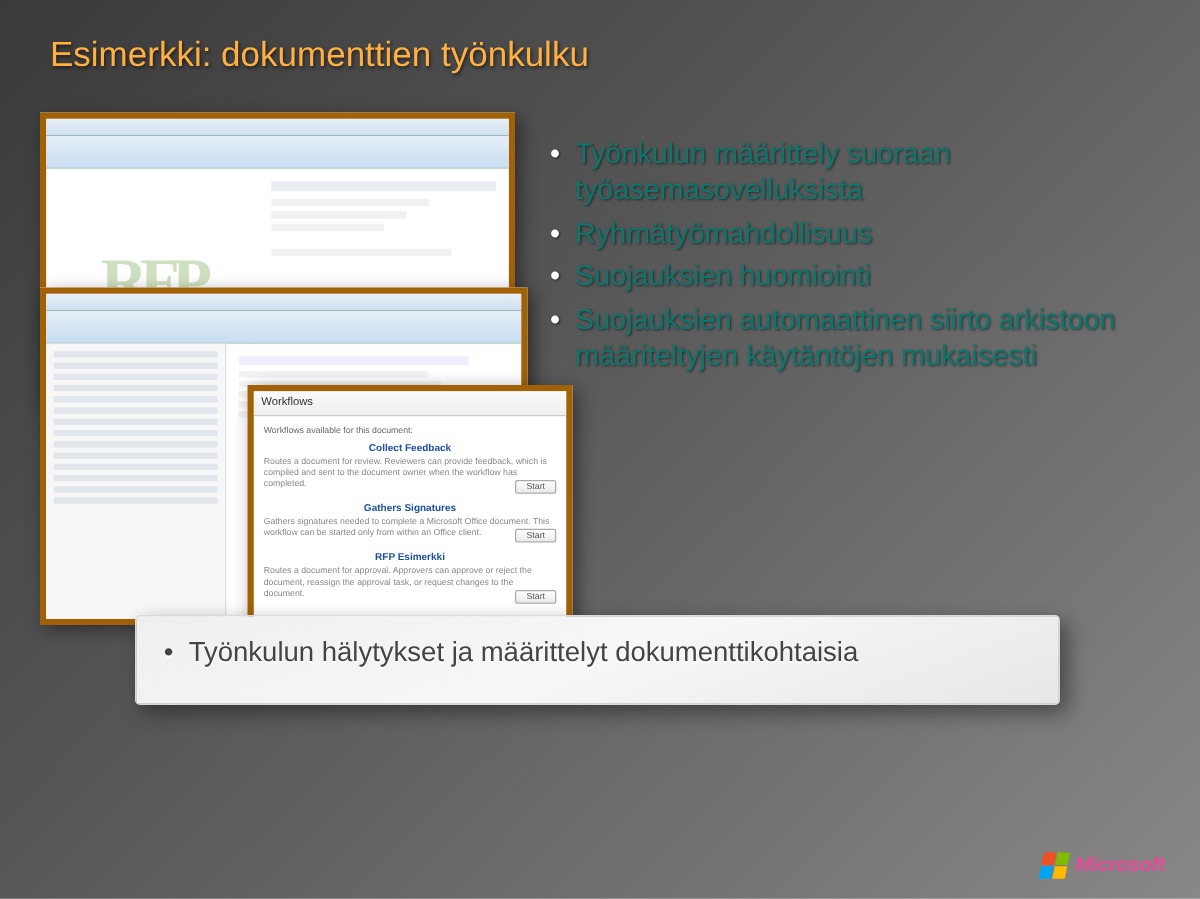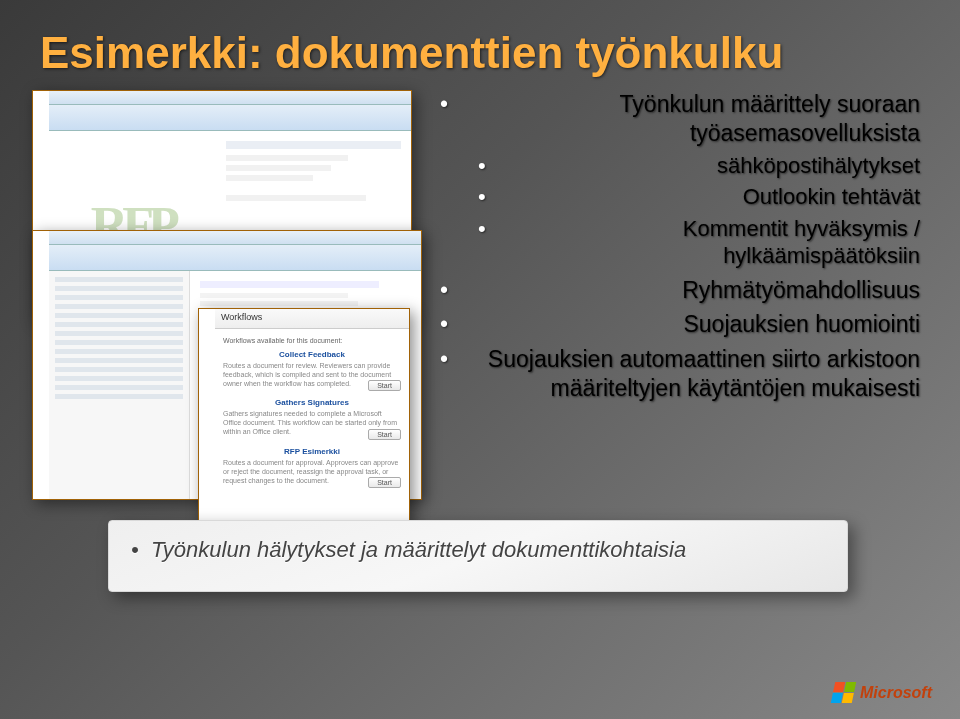--- a/index.html
+++ b/index.html
@@ -12,41 +12,40 @@
     overflow: hidden;
   }
   .slide {
     position: relative;
     width: 100%;
     height: 100%;
     padding: 28px 40px;
   }
   h1.title {
     color: #ffb040;
-    font-size: 44px;
-    font-weight: 700;
+    font-size: 28px;
+    font-weight: 400;
     text-shadow: 1px 1px 3px rgba(0,0,0,0.6);
     margin-bottom: 12px;
   }
   .screenshot-stack {
     position: absolute;
     left: 32px;
     top: 90px;
     width: 400px;
     height: 400px;
   }
   .shot {
     position: absolute;
     background: #fff;
-    border: 1px solid #a16207;
+    border: 5px solid #a16207;
     box-shadow: 4px 4px 14px rgba(0,0,0,0.45);
     font-size: 6px;
     color: #444;
     overflow: hidden;
-    padding-left: 16px;
   }
   .shot .title-bar {
     height: 14px;
     background: linear-gradient(#e8f0f8, #cfe0f0);
     border-bottom: 1px solid #9bb;
   }
   .shot .ribbon {
     height: 26px;
     background: linear-gradient(#e4eef8, #c9ddf2);
     border-bottom: 1px solid #9bb;
@@ -72,36 +71,35 @@
   }
   .rfp-text {
     font-size: 52px;
     font-weight: bold;
     color: #cfe0c0;
     font-family: "Times New Roman", serif;
     letter-spacing: -6px;
   }
   .shot1 { top: 0; left: 0; width: 380px; height: 230px; }
   .shot2 { top: 140px; left: 0; width: 390px; height: 270px; }
-  .shot3 { top: 218px; left: 166px; width: 212px; height: 230px; background: #fff; }
+  .shot3 { top: 218px; left: 166px; width: 260px; height: 230px; background: #fff; }
   .dlg-title { height: 20px; background: linear-gradient(#fafafa,#eee); border-bottom:1px solid #ccc; padding:3px 6px; font-size:9px; color:#333; }
   .dlg-body { padding: 8px; font-size: 7px; color:#555; }
   .dlg-section-title { font-weight: bold; color:#1a4f9e; margin-top:6px; margin-bottom:2px; font-size:8px;text-align:center; }
   .dlg-para { color:#888; line-height:1.3; margin-bottom:4px; }
   .dlg-btn { display:inline-block; padding:1px 8px; border:1px solid #aaa; background:linear-gradient(#fff,#e9e9e9); border-radius:2px; font-size:7px; float:right; margin-top:-12px;}
   .bullets {
     position: absolute;
     left: 440px;
-    top: 90px;
+    top: 108px;
     width: 480px;
-    color: #000000;
+    color: #0f766e;
     font-size: 23px;
     line-height: 1.25;
     text-shadow: 1px 1px 2px rgba(0,0,0,0.55);
-    text-align: right;
   }
   .bullets ul {
     list-style: none;
     padding-left: 0;
   }
   .bullets > ul > li {
     padding-left: 20px;
     position: relative;
     margin-bottom: 6px;
   }
@@ -122,30 +120,29 @@
   }
   .bullets ul ul li::before {
     content: "•";
     position: absolute;
     left: 18px;
     color: #fff;
   }
   .bottom-box {
     position: absolute;
     left: 108px;
-    top: 520px;
+    top: 492px;
     width: 740px;
     background: linear-gradient(160deg, #efefef 0%, #f7f7f7 50%, #e7e7e7 100%);
     border: 1px solid #d9d9d9;
     border-radius: 4px;
     box-shadow: 6px 6px 16px rgba(0,0,0,0.4);
     padding: 16px 22px 22px 22px;
     color: #444;
     font-size: 22px;
-    font-style: italic;
   }
   .bottom-box ul { list-style: none; }
   .bottom-box li {
     padding-left: 20px;
     position: relative;
     margin-bottom: 6px;
     text-shadow: 0 1px 0 #fff;
   }
   .bottom-box li::before {
     content: "•";
@@ -166,21 +163,21 @@
     grid-template-rows: 10px 10px;
     gap: 1px;
     transform: skewX(-12deg);
   }
   .ms-flag span { display: block; }
   .ms-flag .r { background: #f25022; }
   .ms-flag .g { background: #7fba00; }
   .ms-flag .b { background: #00a4ef; }
   .ms-flag .y { background: #ffb900; }
   .ms-text {
-    color: #c2410c;
+    color: #ec4899;
     font-size: 16px;
     font-style: italic;
     font-weight: bold;
     font-family: "Segoe UI", Arial, sans-serif;
   }
 </style>
 </head>
 <body>
 
 <div class="slide">
@@ -256,25 +253,20 @@
         <div class="dlg-btn">Start</div>
         <div style="clear:both"></div>
       </div>
     </div>
   </div>
 
   <div class="bullets">
     <ul>
       <li>
         <span>Työnkulun määrittely suoraan työasemasovelluksista</span>
-        <ul>
-          <li>sähköpostihälytykset</li>
-          <li>Outlookin tehtävät</li>
-          <li>Kommentit hyväksymis / hylkäämispäätöksiin</li>
-        </ul>
       </li>
       <li>Ryhmätyömahdollisuus</li>
       <li>Suojauksien huomiointi</li>
       <li>Suojauksien automaattinen siirto arkistoon määriteltyjen käytäntöjen mukaisesti</li>
     </ul>
   </div>
 
   <div class="bottom-box">
     <ul>
       <li>Työnkulun hälytykset ja määrittelyt dokumenttikohtaisia</li>

